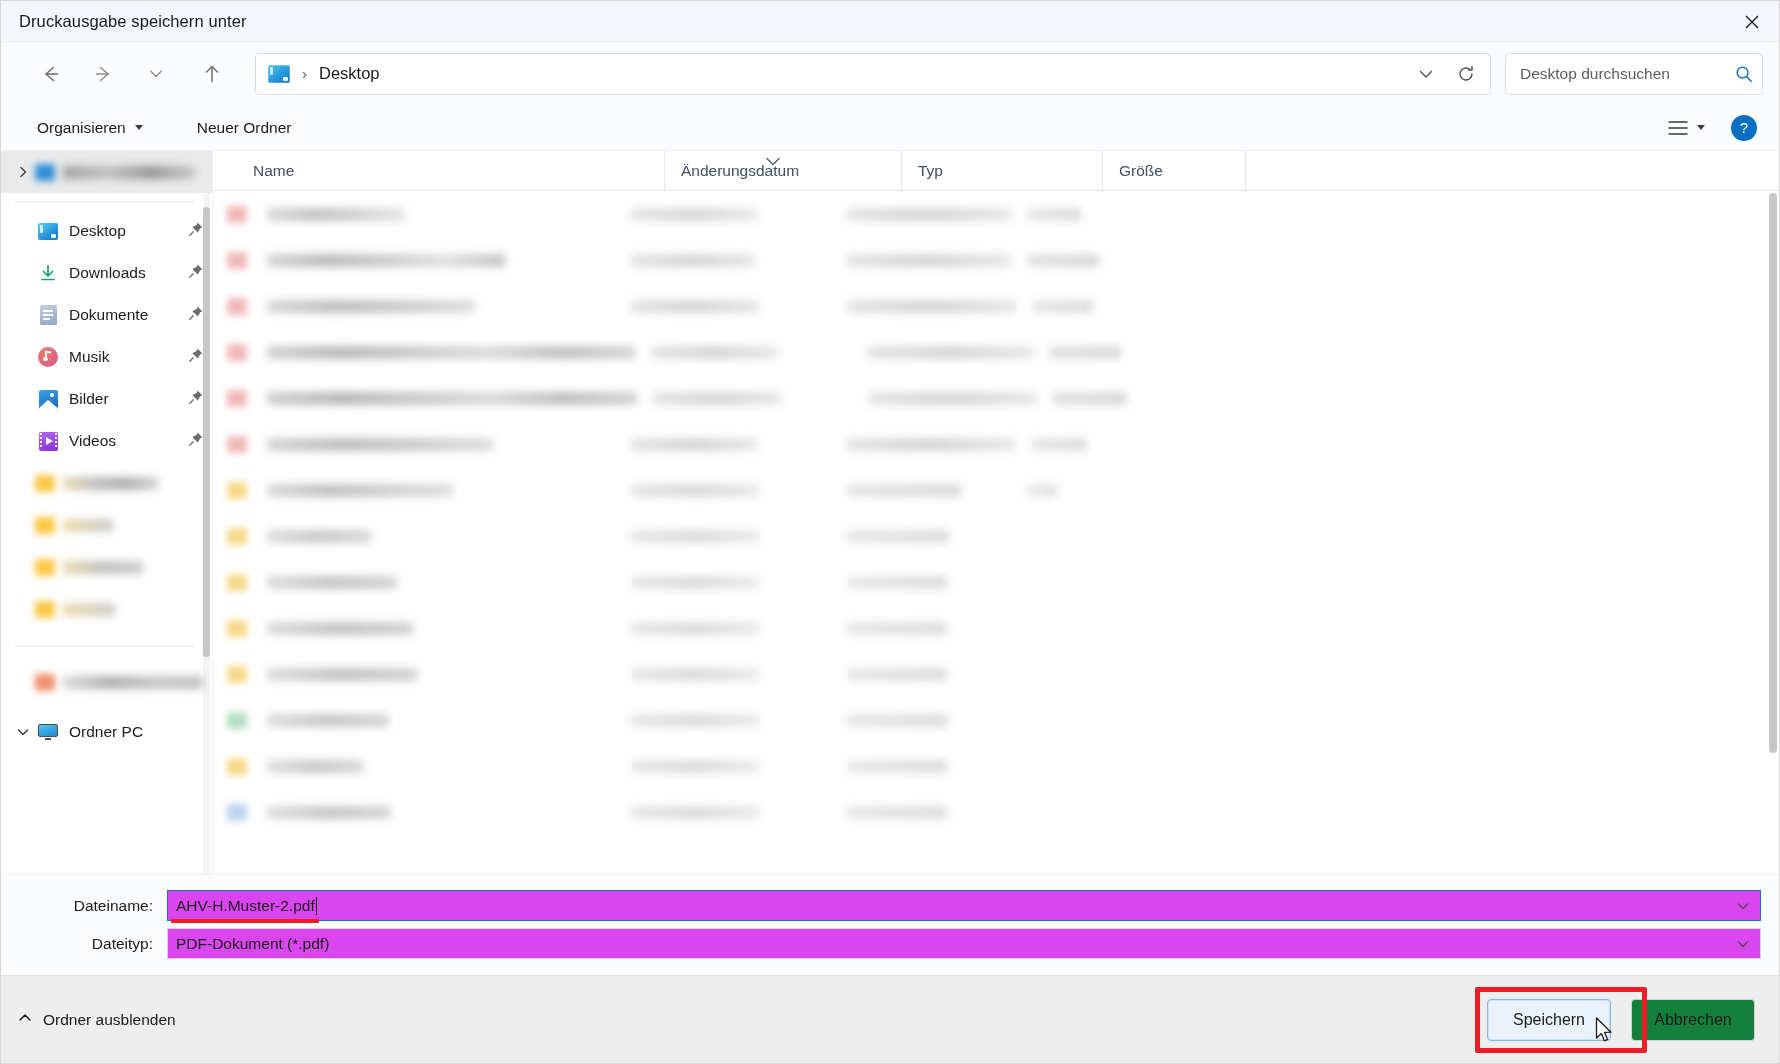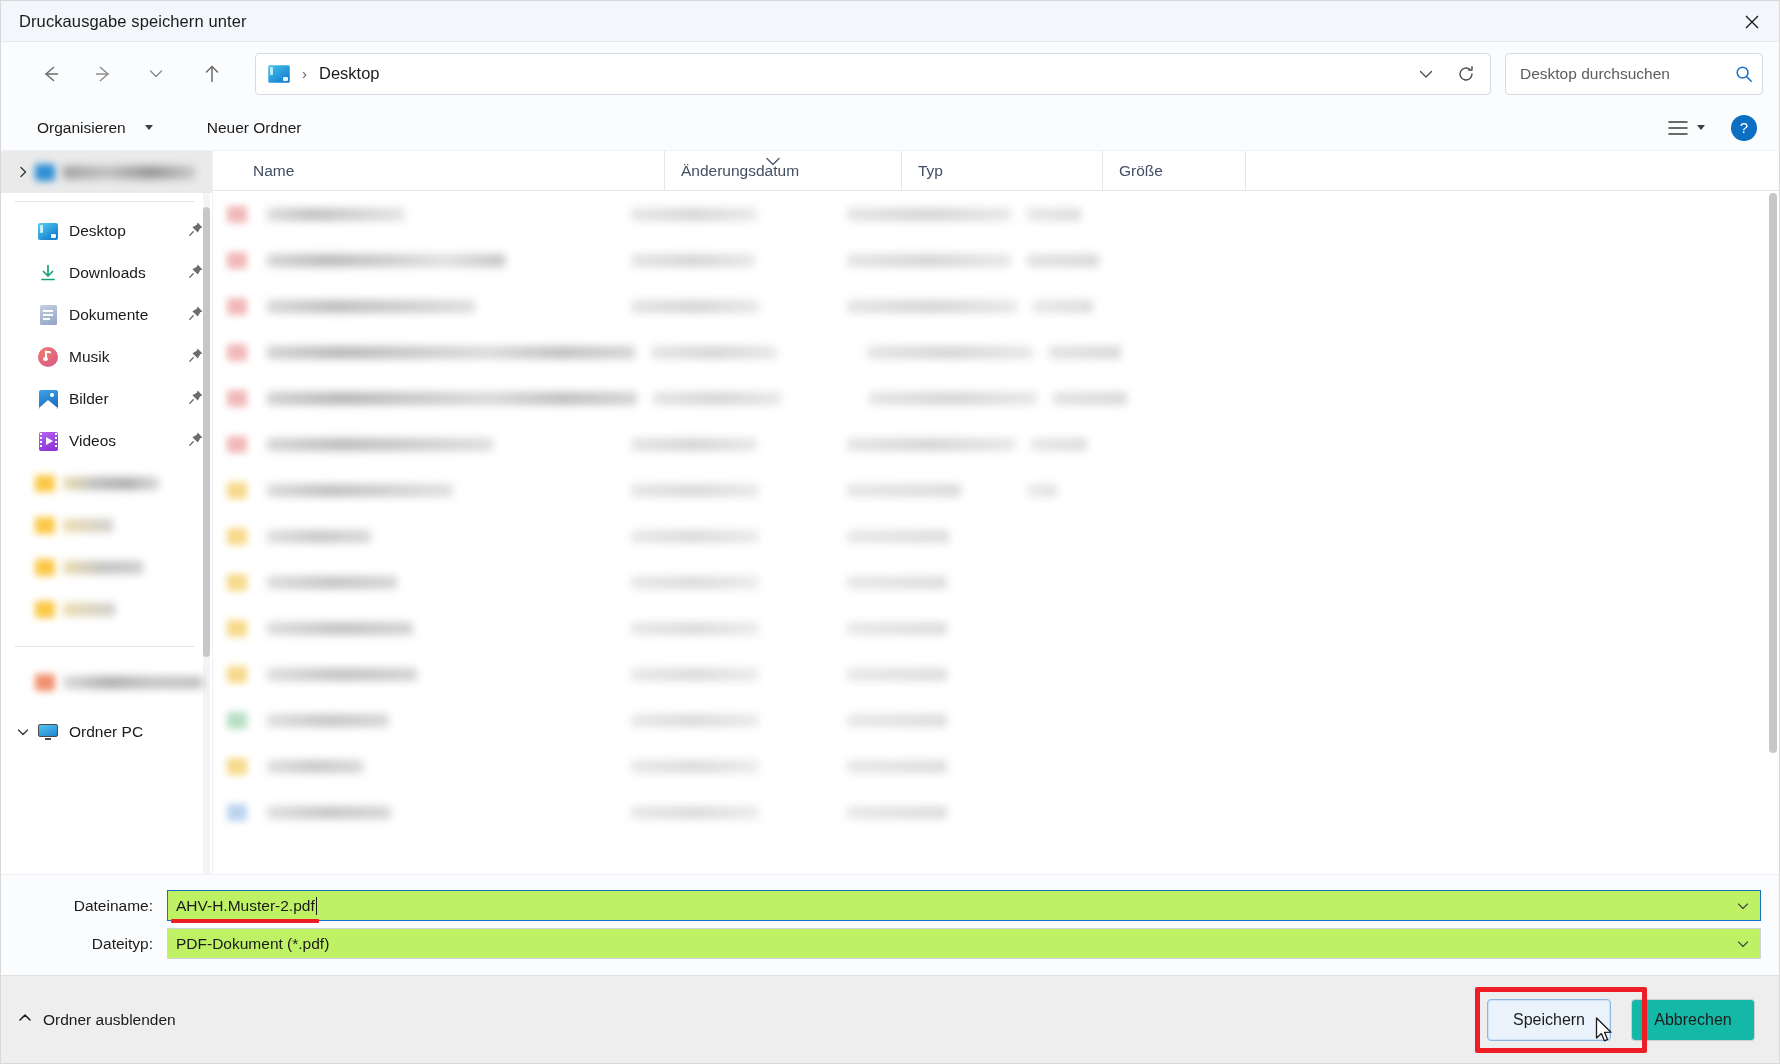--- a/index.html
+++ b/index.html
@@ -110,21 +110,21 @@
 
   
   .cmdbar {
     height: 45px; flex: 0 0 45px;
     background: #fbfcfe;
     display: flex; align-items: center;
     padding: 0 16px;
     position: relative;
   }
   .cmd-item {
-    display: flex; align-items: center; gap: 19px;
+    display: flex; align-items: center; gap: 9px;
     font-size: 15.5px; color: #1b1b1b;
     padding: 5px 10px; border-radius: 4px;
   }
   .cmd-item.organize { margin-left: 10px; }
   .cmd-item.newfolder { margin-left: 34px; }
   .caret-dn {
     width:0;height:0;border-left:4.5px solid transparent;border-right:4.5px solid transparent;
     border-top:5px solid #3c3c3c;
   }
   .cmdbar-right { margin-left: auto; display: flex; align-items: center; gap: 6px; }
@@ -227,21 +227,21 @@
     padding: 14px 0 10px 0;
     border-top: 1px solid #eef0f3;
   }
   .frow { display: flex; align-items: center; height: 33px; margin-bottom: 5px; padding-right: 18px;}
   .flabel {
     flex: 0 0 166px; text-align: right; padding-right: 14px;
     font-size: 15.5px; color: #1b1b1b;
   }
   .fcombo {
     flex: 1 1 auto; height: 31px;
-    background: #bef264;
+    background: #d946ef;
     border: 1px solid #d0d5dd;
     display: flex; align-items: center;
     padding: 0 4px 0 8px;
     position: relative;
   }
   .fcombo.focused { border-color: #1672c4; }
   .fcombo .val { font-size: 15.5px; color: #1b1b1b; white-space: nowrap; }
   .caret-text {
     display:inline-block; width:1px; height:18px; background:#1b1b1b;
     margin-left: 1px; vertical-align: middle;
@@ -262,21 +262,21 @@
     display: flex; align-items: center;
     padding: 0 24px 0 16px;
     position: relative;
   }
   .hidefolders { display: flex; align-items: center; gap: 10px; font-size: 15.5px; color: #1b1b1b; }
   .btns { margin-left: auto; display: flex; align-items: center; gap: 20px; position: relative;}
   .btn {
     min-width: 124px; height: 42px;
     display: flex; align-items: center; justify-content: center;
     font-size: 16px; color: #1b1b1b;
-    background: #14b8a6;
+    background: #15803d;
     border: 1px solid #cfcfcf;
     border-radius: 4px;
   }
   .btn.primary {
     background: #eaf3fb;
     border: 1px solid #8ab6e0;
     box-shadow: 0 0 0 1px #cfe2f5 inset;
   }
   .annot-box {
     position: absolute;

